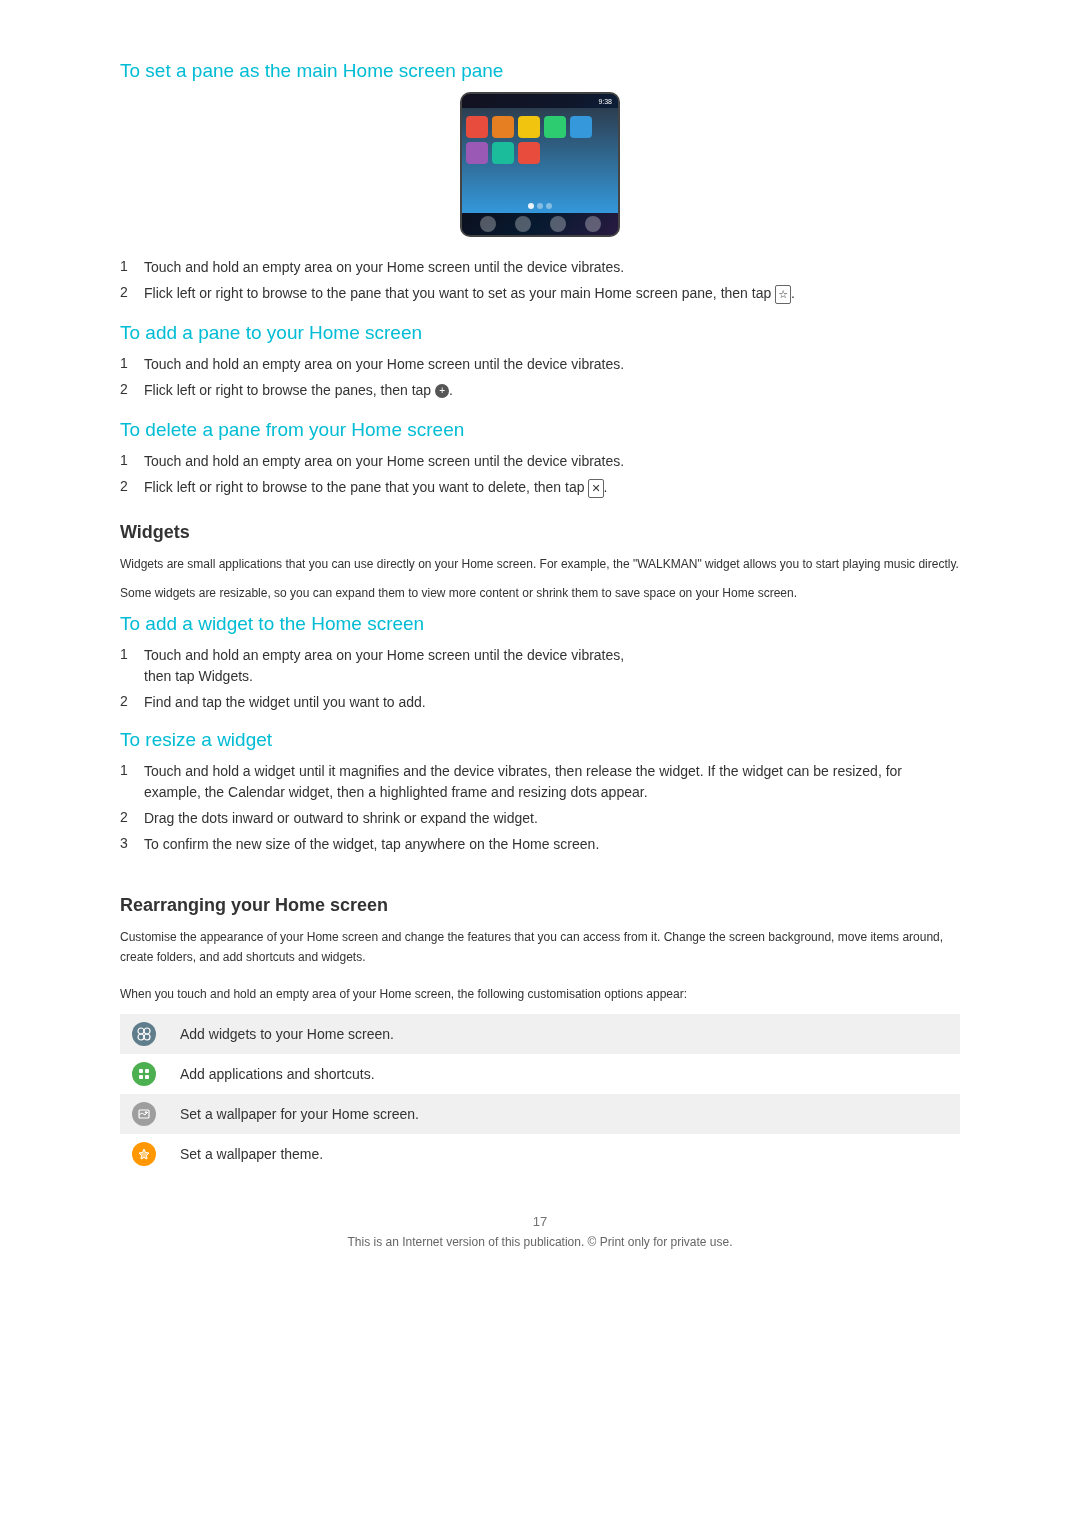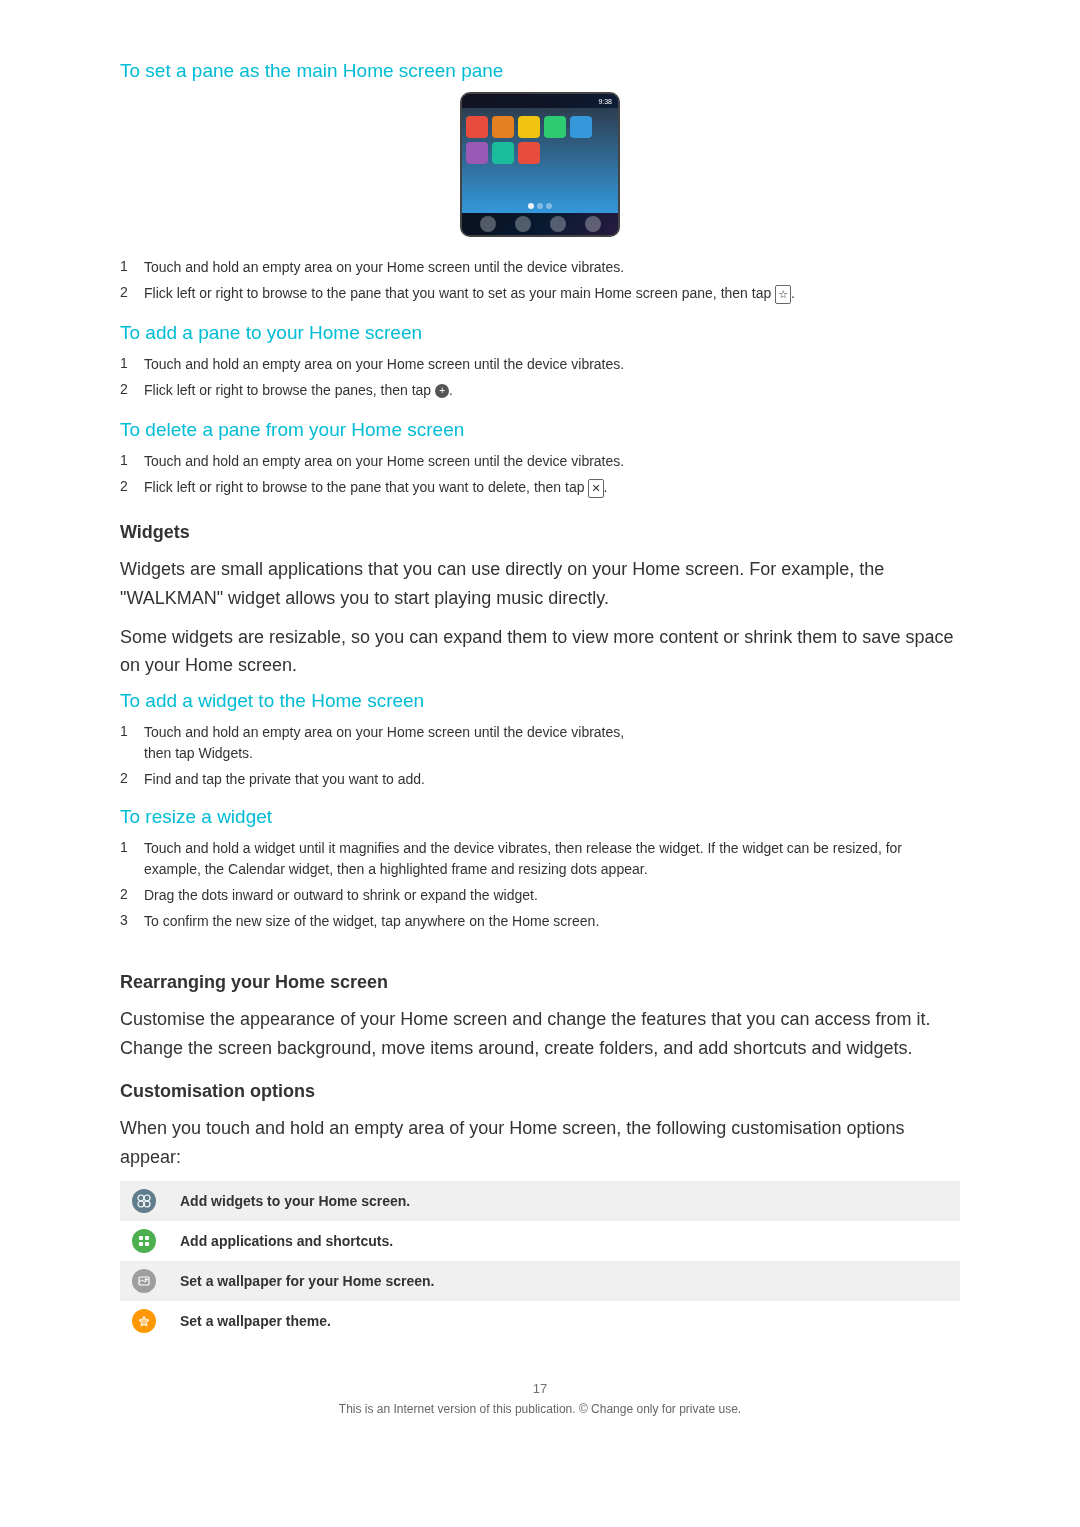--- a/index.html
+++ b/index.html
@@ -89,42 +89,41 @@
       margin-bottom: 18px;
     }
     .main-heading {
       font-size: 18px;
       font-weight: bold;
       color: #333;
       margin-bottom: 12px;
       margin-top: 8px;
     }
     .paragraph {
-      font-size: 18px;
+      font-size: 12px;
       line-height: 1.6;
       color: #333;
       margin-bottom: 10px;
     }
     .customisation-table {
       width: 100%;
       border-collapse: collapse;
       margin-top: 10px;
       margin-bottom: 10px;
     }
     .customisation-table tr:nth-child(odd) {
       background-color: #f0f0f0;
     }
     .customisation-table tr:nth-child(even) {
       background-color: #ffffff;
     }
     .customisation-table td {
       padding: 8px 12px;
       font-size: 14px;
       vertical-align: middle;
-      font-weight: bold;
     }
     .icon-cell {
       width: 40px;
       text-align: center;
     }
     .icon-circle {
       width: 24px;
       height: 24px;
       border-radius: 50%;
       display: inline-flex;
@@ -243,21 +242,21 @@
   <p class="paragraph">Some widgets are resizable, so you can expand them to view more content or shrink them to save space on your Home screen.</p>
 
   <p class="section-heading">To add a widget to the Home screen</p>
   <div class="numbered-list">
     <div class="numbered-item">
       <span class="num">1</span>
       <span class="text">Touch and hold an empty area on your <span class="bold">Home screen</span> until the device vibrates,<br>then tap <span class="bold">Widgets</span>.</span>
     </div>
     <div class="numbered-item">
       <span class="num">2</span>
-      <span class="text">Find and tap the private that you want to add.</span>
+      <span class="text">Find and tap the widget until you want to add.</span>
     </div>
   </div>
 
   <p class="section-heading">To resize a widget</p>
   <div class="numbered-list">
     <div class="numbered-item">
       <span class="num">1</span>
       <span class="text">Touch and hold a widget until it magnifies and the device vibrates, then release the widget. If the widget can be resized, for example, the Calendar widget, then a highlighted frame and resizing dots appear.</span>
     </div>
     <div class="numbered-item">
@@ -270,21 +269,20 @@
     </div>
   </div>
 </div>
 
 <div class="section-divider" style="margin-top: 40px;">
   <h2 class="main-heading">Rearranging your Home screen</h2>
   <p class="paragraph">Customise the appearance of your Home screen and change the features that you can access from it. Change the screen background, move items around, create folders, and add shortcuts and widgets.</p>
 </div>
 
 <div class="section-divider" style="margin-top: 16px;">
-  <h2 class="main-heading">Customisation options</h2>
   <p class="paragraph">When you touch and hold an empty area of your Home screen, the following customisation options appear:</p>
 
   <table class="customisation-table">
     <tbody>
       <tr>
         <td class="icon-cell">
           <div class="icon-circle icon-widget">
             <svg width="14" height="14" viewBox="0 0 14 14" fill="none">
               <circle cx="4" cy="4" r="3" stroke="white" stroke-width="1.2"></circle>
               <circle cx="10" cy="10" r="3" stroke="white" stroke-width="1.2"></circle>
@@ -329,14 +327,14 @@
           </div>
         </td>
         <td>Set a wallpaper theme.</td>
       </tr>
     </tbody>
   </table>
 </div>
 
 <div class="page-footer">
   <p class="page-number">17</p>
-  <p>This is an Internet version of this publication. © Change only for private use.</p>
+  <p>This is an Internet version of this publication. © Print only for private use.</p>
 </div>
 
 </body></html>

